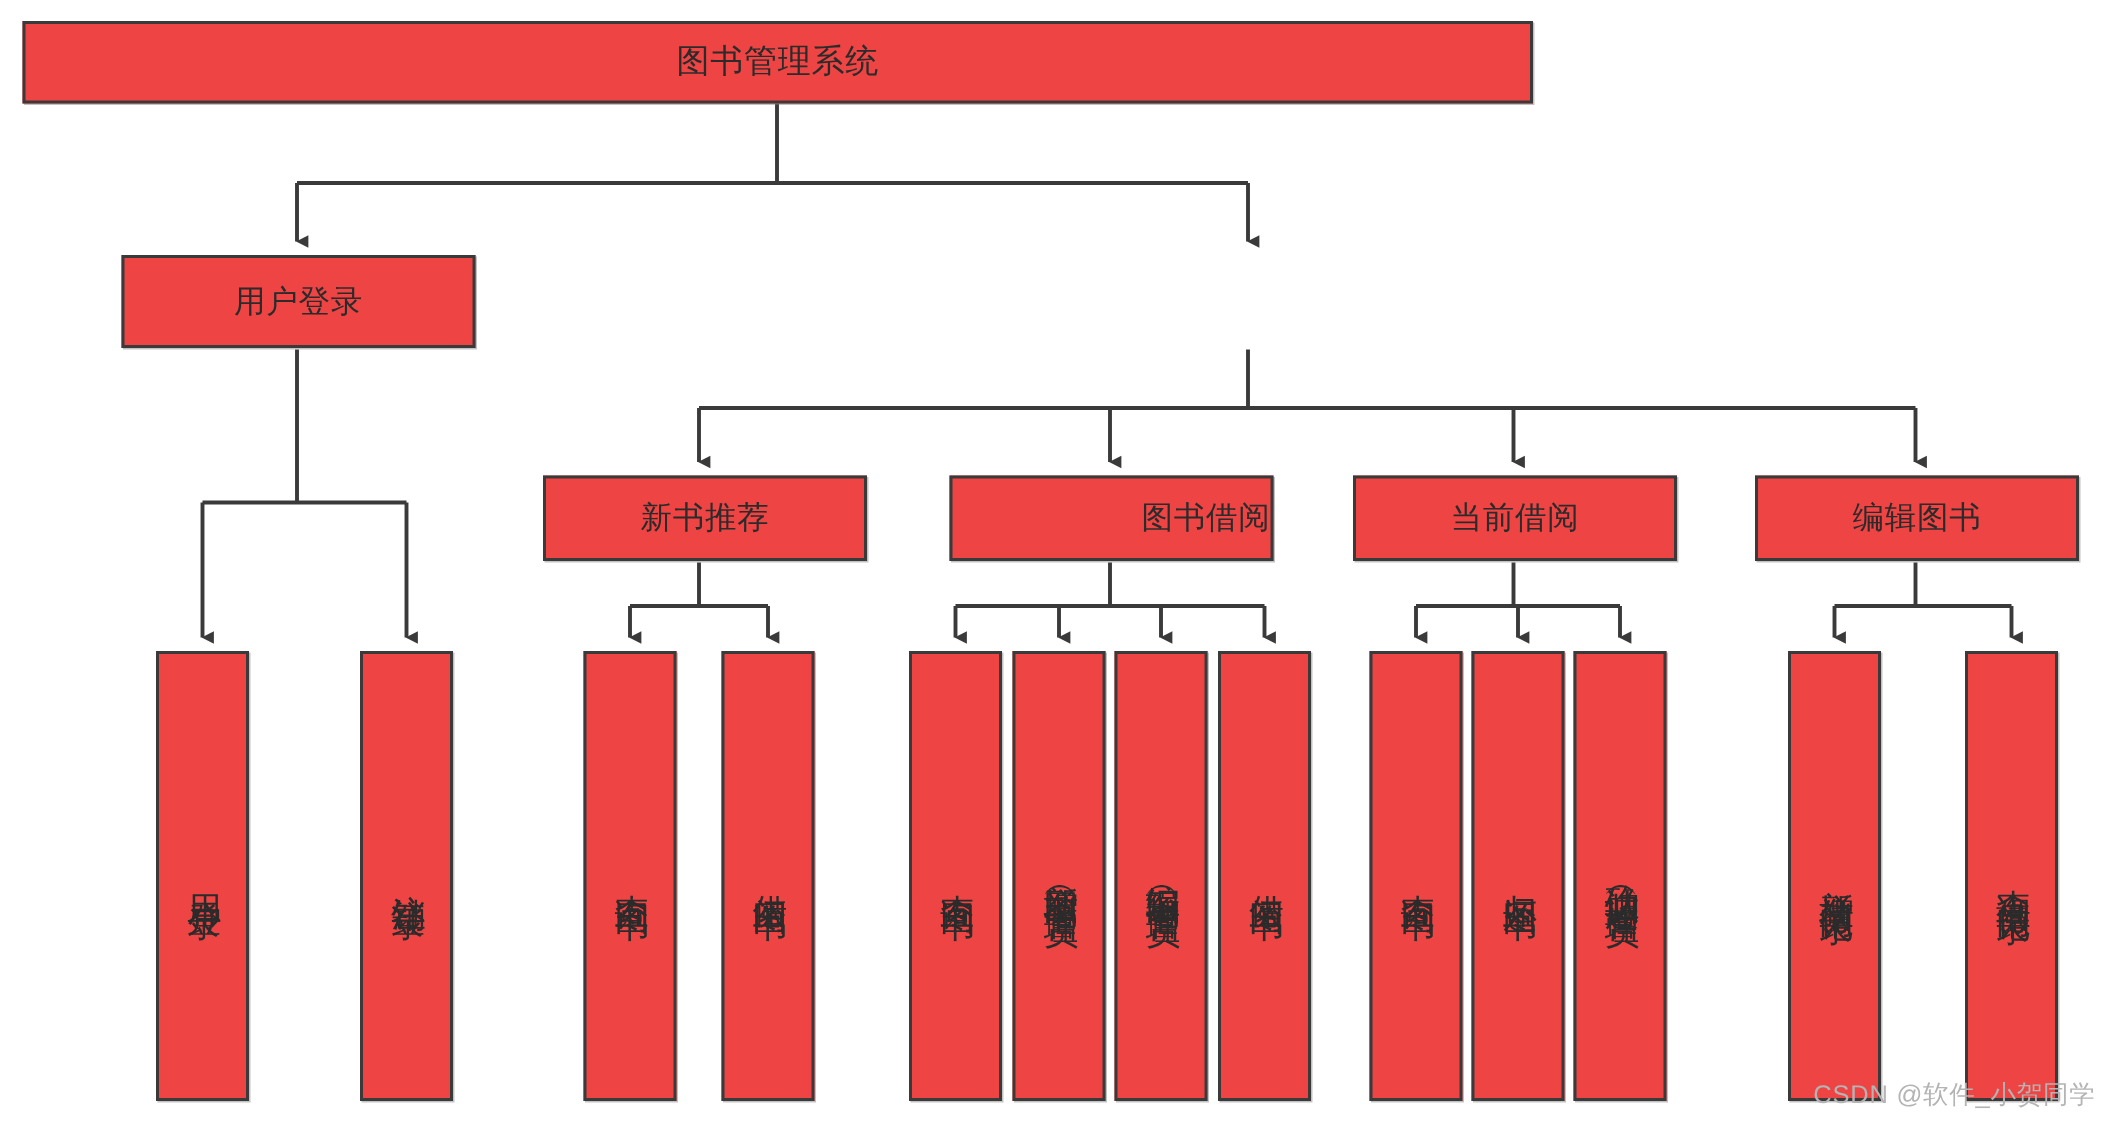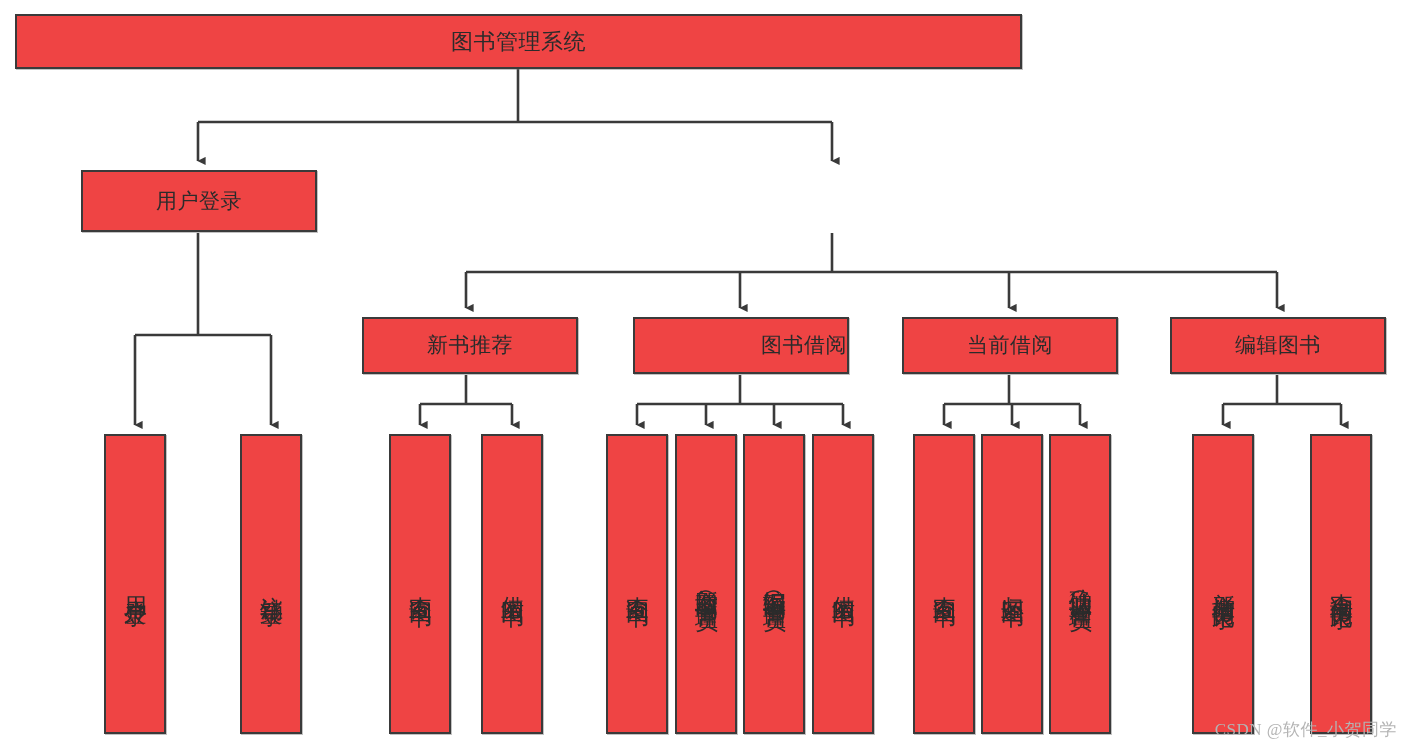--- a/index.html
+++ b/index.html
@@ -61,21 +61,21 @@
     white-space: nowrap;
   }
   #watermark {
     position: absolute;
     right: 8px;
     bottom: 6px;
     font-size: 17px;
     color: #b4b4b4;
     letter-spacing: 0.5px;
     white-space: nowrap;
-    font-family: Liberation Serif, serif;
+    font-family: Liberation Sans, sans-serif;
   }
 </style>
 </head>
 <body>
 
 <div id="diagram-root">
 
   <svg id="edges-layer" width="1405" height="747" viewBox="0 0 1405 747" xmlns="http://www.w3.org/2000/svg">
     <defs>
       <marker id="arrowhead" markerWidth="9" markerHeight="9" refX="4.5" refY="8" orient="auto" markerUnits="userSpaceOnUse">

